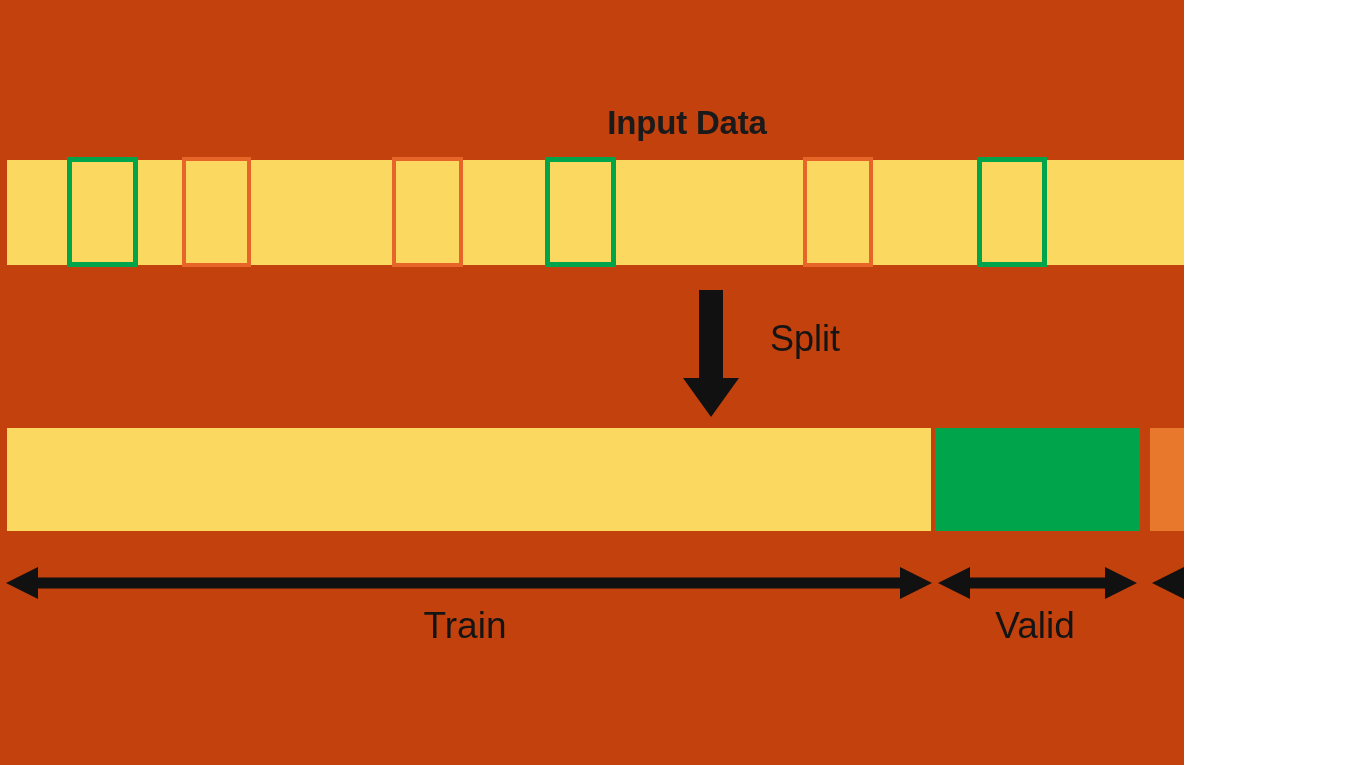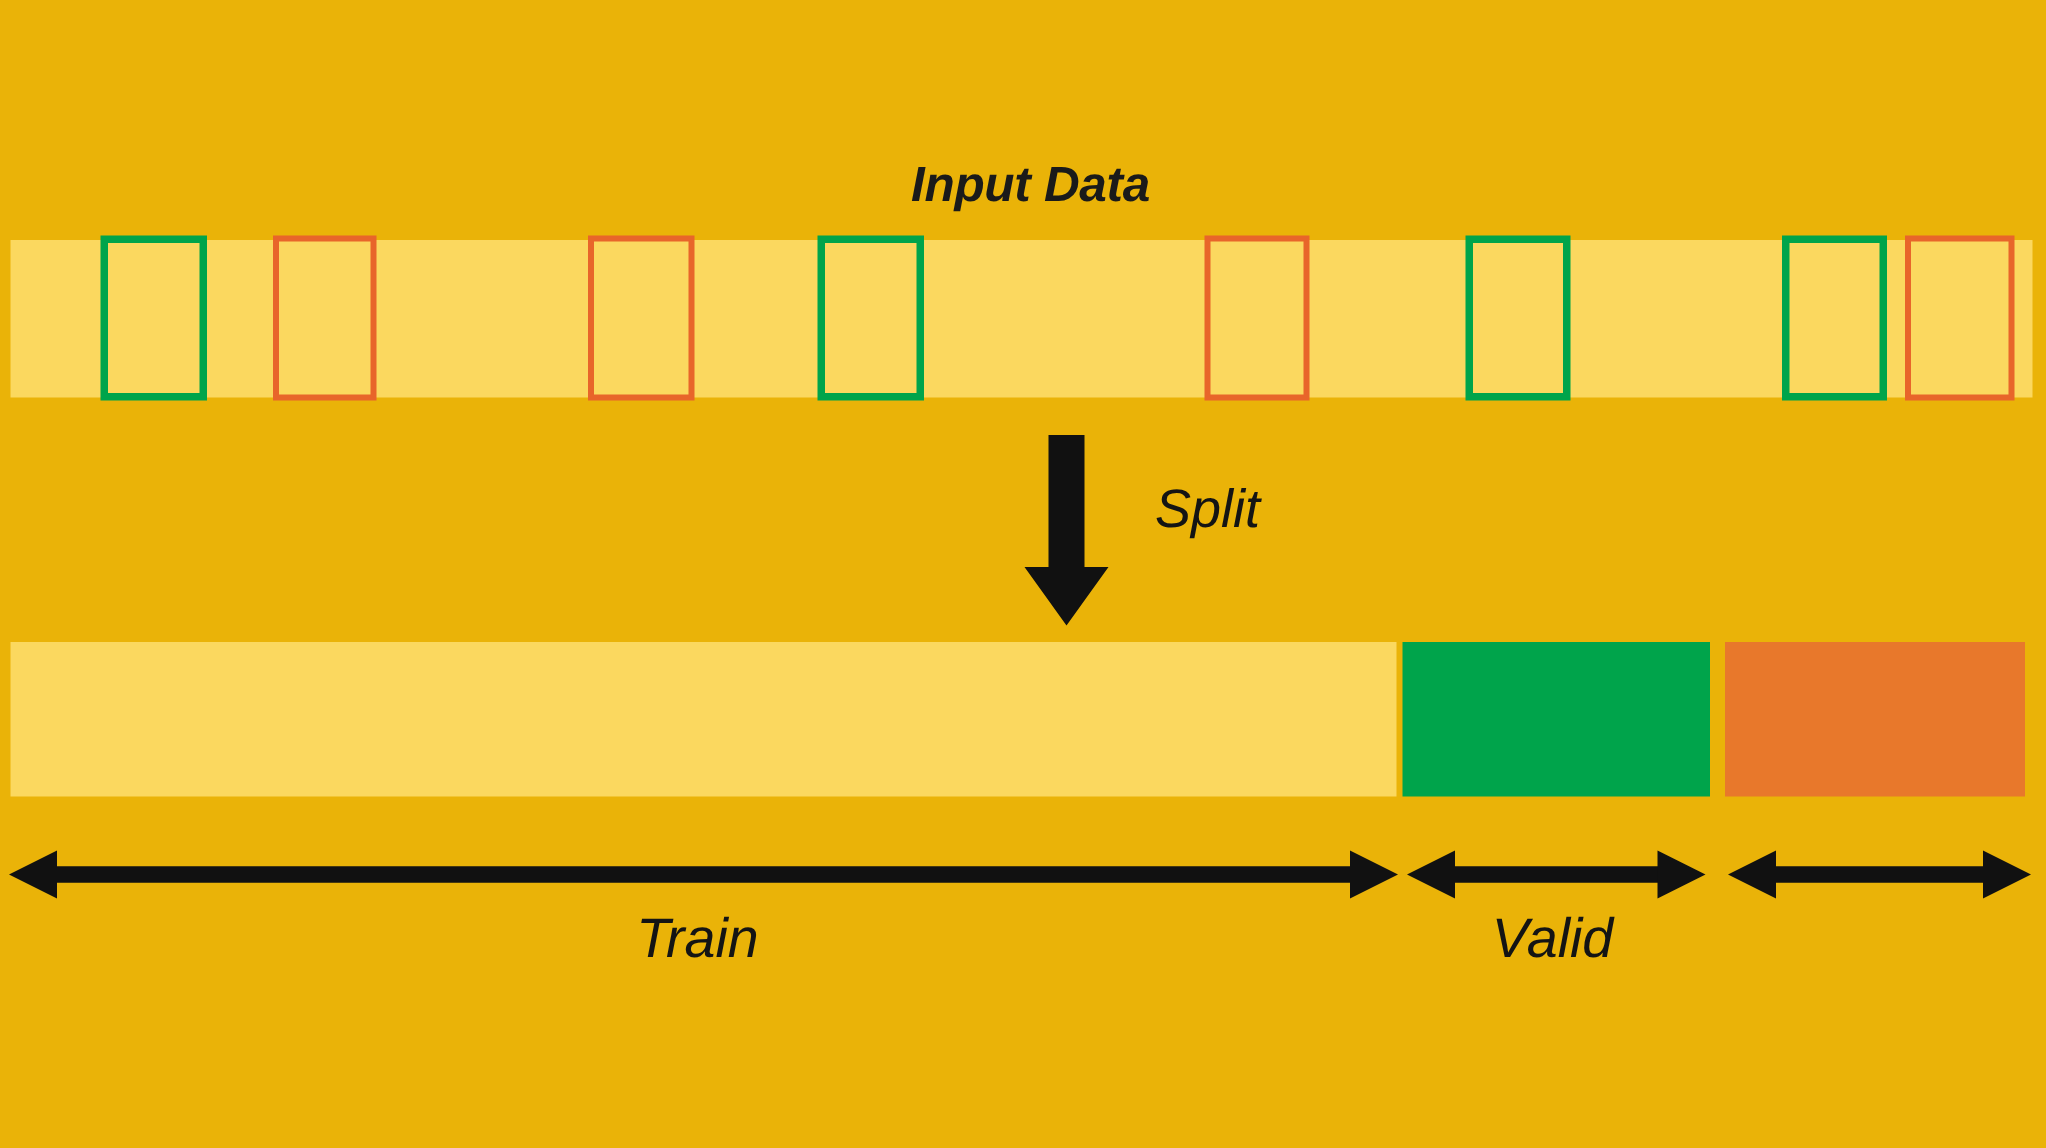--- a/index.html
+++ b/index.html
@@ -6,25 +6,24 @@
   html, body {
     margin: 0;
     padding: 0;
     background: #ffffff;
   }
   body {
     font-family: "Liberation Sans", sans-serif;
   }
   #canvas {
     position: relative;
-    width: 1364px;
+    width: 1184px;
     height: 765px;
-    background: #eab308;
+    background: #c2410c;
     overflow: hidden;
-    font-style: italic;
   }
 
   
   .title-label {
     position: absolute;
     font-family: "Liberation Sans", sans-serif;
     font-weight: bold;
     color: #1a1a1a;
     white-space: nowrap;
   }

